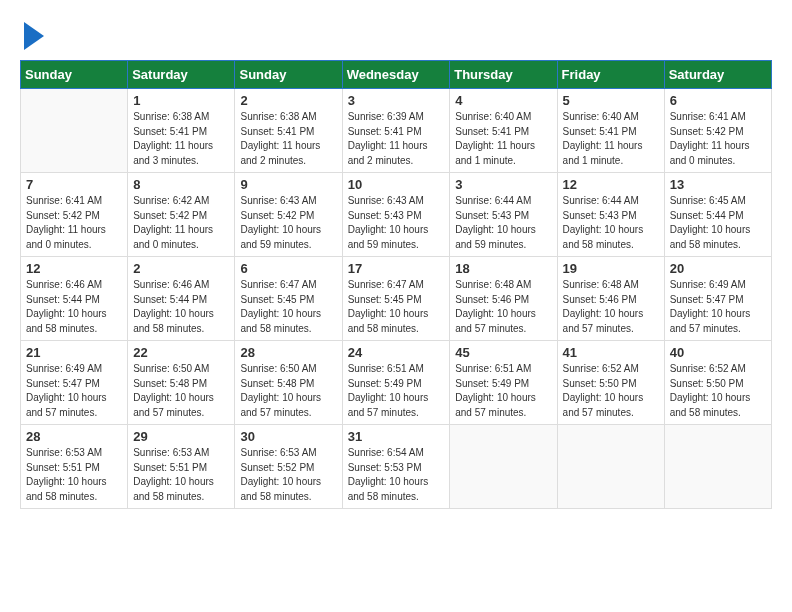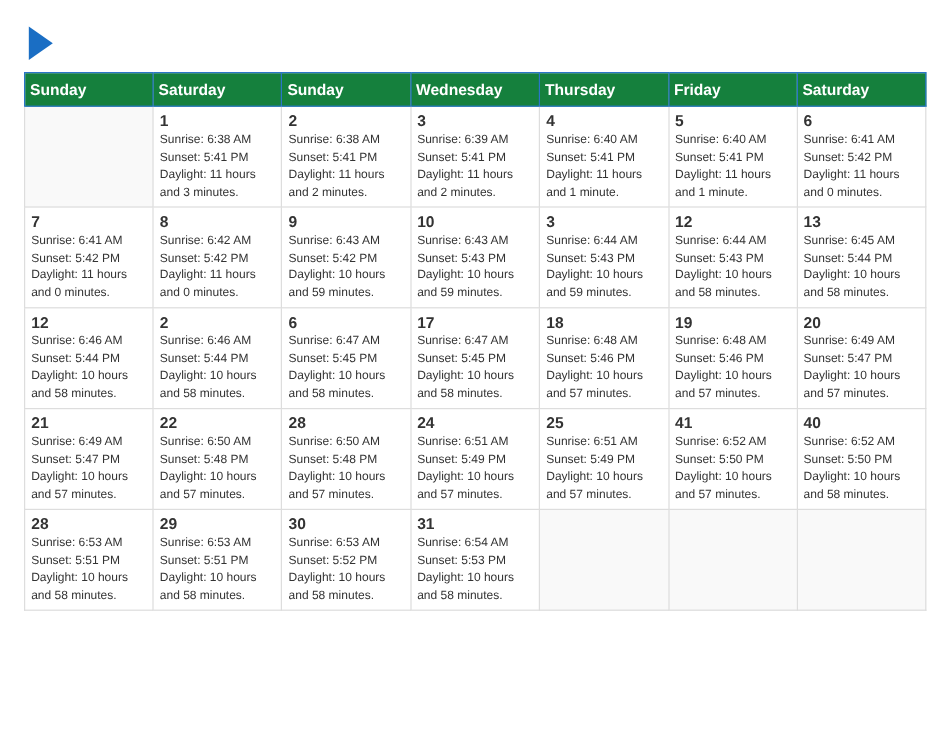--- a/index.html
+++ b/index.html
@@ -217,21 +217,21 @@
         </td>
         <td>
           <span class="day-num">28</span>
           <div class="day-info">Sunrise: 6:50 AM<br>Sunset: 5:48 PM<br>Daylight: 10 hours and 57 minutes.</div>
         </td>
         <td>
           <span class="day-num">24</span>
           <div class="day-info">Sunrise: 6:51 AM<br>Sunset: 5:49 PM<br>Daylight: 10 hours and 57 minutes.</div>
         </td>
         <td>
-          <span class="day-num">25</span>
+          <span class="day-num">45</span>
           <div class="day-info">Sunrise: 6:51 AM<br>Sunset: 5:49 PM<br>Daylight: 10 hours and 57 minutes.</div>
         </td>
         <td>
           <span class="day-num">41</span>
           <div class="day-info">Sunrise: 6:52 AM<br>Sunset: 5:50 PM<br>Daylight: 10 hours and 57 minutes.</div>
         </td>
         <td>
           <span class="day-num">40</span>
           <div class="day-info">Sunrise: 6:52 AM<br>Sunset: 5:50 PM<br>Daylight: 10 hours and 58 minutes.</div>
         </td>

